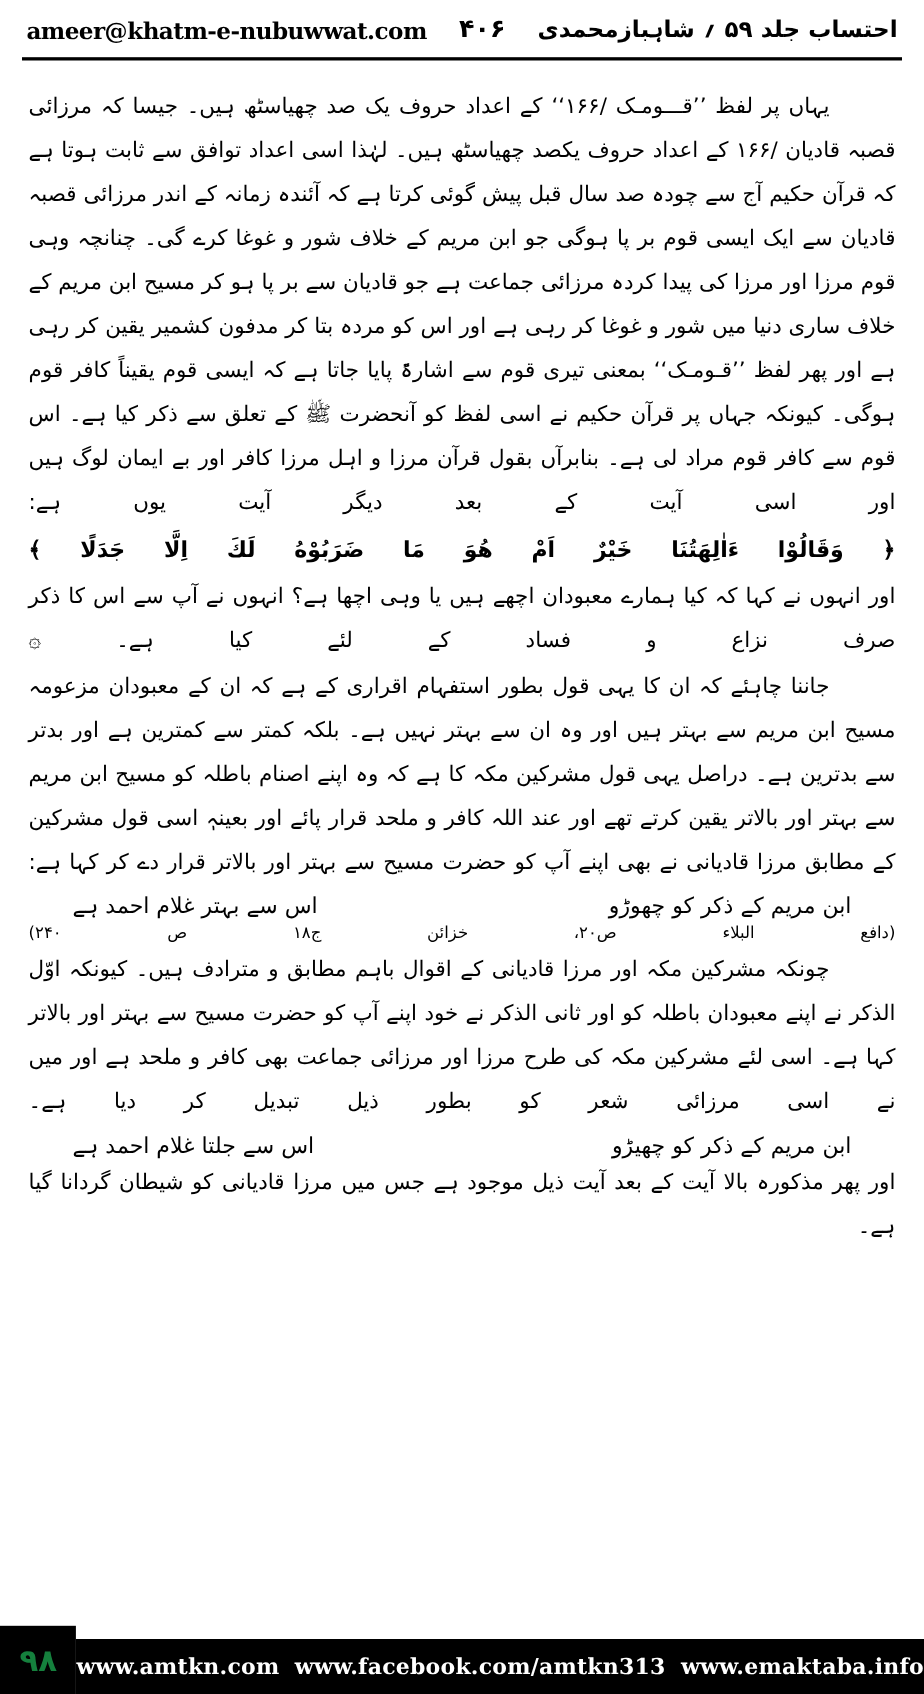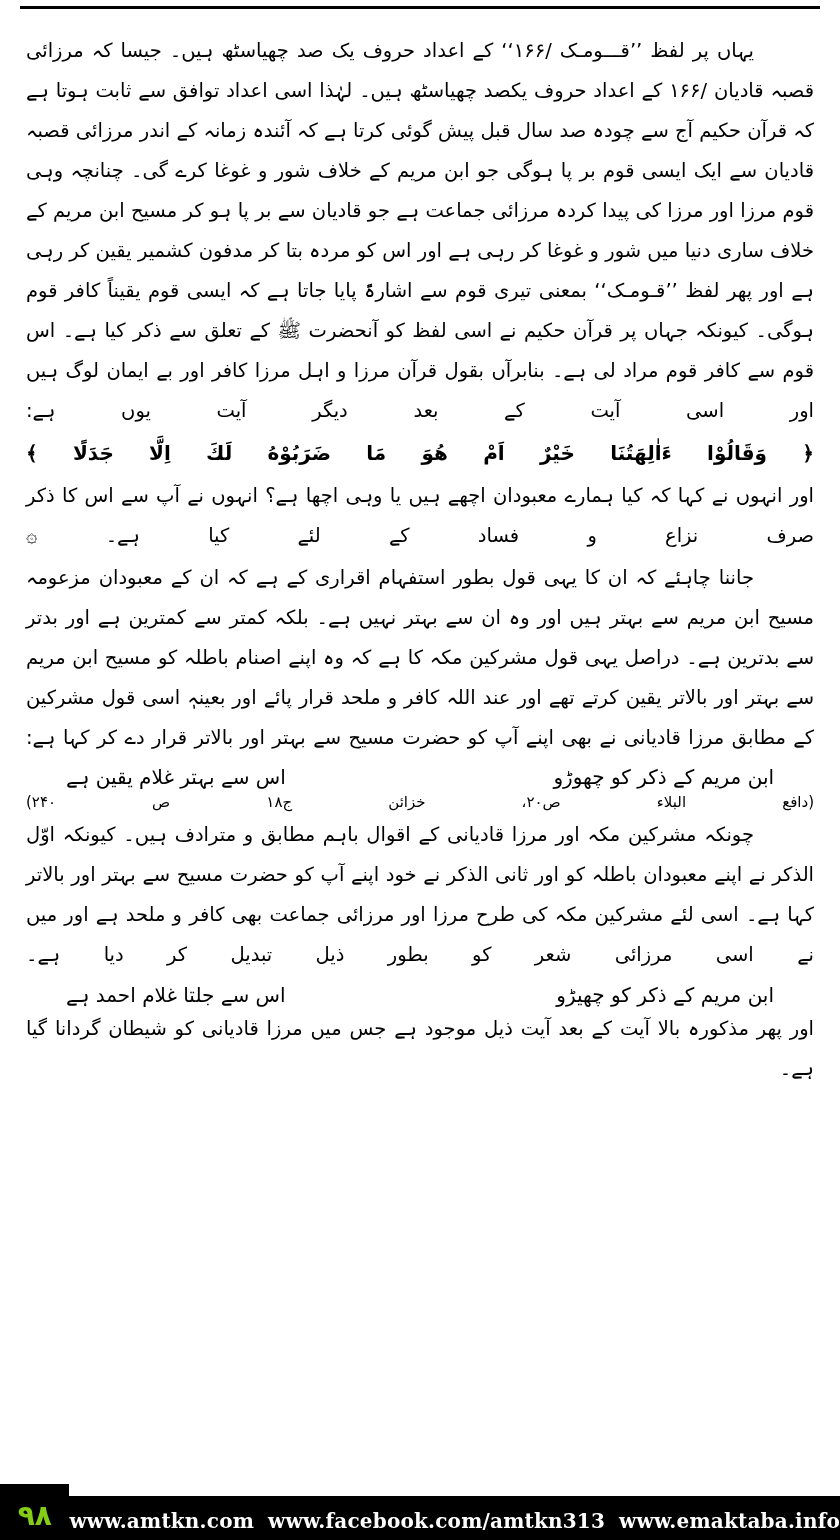--- a/index.html
+++ b/index.html
@@ -108,21 +108,21 @@
     position: absolute;
     left: 0;
     bottom: 0;
     width: 840px;
     height: 62px;
     display: flex;
     align-items: stretch;
   }
   .footer-page {
     background: #000;
-    color: #84cc16;
+    color: #15803d;
     width: 92px;
     display: flex;
     align-items: center;
     justify-content: center;
     font-family: "DejaVu Sans", sans-serif;
     font-size: 28px;
     font-weight: bold;
   }
   .footer-bar {
     flex: 1;
@@ -137,35 +137,40 @@
     letter-spacing: 0.2px;
     margin-top: 12px;
   }
   .footer-bar .spacer { display: inline-block; width: 14px; }
 </style>
 </head>
 <body>
 
 <div class="page">
 
+  <div class="header">
+    <div class="header-left">ameer@khatm-e-nubuwwat.com</div>
+    <div class="header-center">۴۰۶</div>
+    <div class="header-right">احتساب جلد ۵۹ ؍ شاہبازمحمدی</div>
+  </div>
   <div class="header-rule"></div>
 
   <div class="content">
 
     <p class="para indent">یہاں پر لفظ ’’قـــومـک /۱۶۶‘‘ کے اعداد حروف یک صد چھیاسٹھ ہیں۔ جیسا کہ مرزائی قصبہ قادیان /۱۶۶ کے اعداد حروف یکصد چھیاسٹھ ہیں۔ لہٰذا اسی اعداد توافق سے ثابت ہوتا ہے کہ قرآن حکیم آج سے چودہ صد سال قبل پیش گوئی کرتا ہے کہ آئندہ زمانہ کے اندر مرزائی قصبہ قادیان سے ایک ایسی قوم بر پا ہوگی جو ابن مریم کے خلاف شور و غوغا کرے گی۔ چنانچہ وہی قوم مرزا اور مرزا کی پیدا کردہ مرزائی جماعت ہے جو قادیان سے بر پا ہو کر مسیح ابن مریم کے خلاف ساری دنیا میں شور و غوغا کر رہی ہے اور اس کو مردہ بتا کر مدفون کشمیر یقین کر رہی ہے اور پھر لفظ ’’قـومـک‘‘ بمعنی تیری قوم سے اشارۃً پایا جاتا ہے کہ ایسی قوم یقیناً کافر قوم ہوگی۔ کیونکہ جہاں پر قرآن حکیم نے اسی لفظ کو آنحضرت ﷺ کے تعلق سے ذکر کیا ہے۔ اس قوم سے کافر قوم مراد لی ہے۔ بنابرآں بقول قرآن مرزا و اہل مرزا کافر اور بے ایمان لوگ ہیں اور اسی آیت کے بعد دیگر آیت یوں ہے:</p>
 
     <p class="para ar">﴿ وَقَالُوْا ءَاٰلِهَتُنَا خَيْرٌ اَمْ هُوَ مَا ضَرَبُوْهُ لَكَ اِلَّا جَدَلًا ﴾</p>
 
     <p class="para">اور انہوں نے کہا کہ کیا ہمارے معبودان اچھے ہیں یا وہی اچھا ہے؟ انہوں نے آپ سے اس کا ذکر صرف نزاع و فساد کے لئے کیا ہے۔ ۞</p>
 
     <p class="para indent">جاننا چاہئے کہ ان کا یہی قول بطور استفہام اقراری کے ہے کہ ان کے معبودان مزعومہ مسیح ابن مریم سے بہتر ہیں اور وہ ان سے بہتر نہیں ہے۔ بلکہ کمتر سے کمترین ہے اور بدتر سے بدترین ہے۔ دراصل یہی قول مشرکین مکہ کا ہے کہ وہ اپنے اصنام باطلہ کو مسیح ابن مریم سے بہتر اور بالاتر یقین کرتے تھے اور عند اللہ کافر و ملحد قرار پائے اور بعینہٖ اسی قول مشرکین کے مطابق مرزا قادیانی نے بھی اپنے آپ کو حضرت مسیح سے بہتر اور بالاتر قرار دے کر کہا ہے:</p>
 
     <div class="couplet">
       <span class="hemistich">ابن   مریم   کے   ذکر   کو   چھوڑو</span>
-      <span class="hemistich">اس    سے    بہتر   غلام   یقین   ہے</span>
+      <span class="hemistich">اس    سے    بہتر   غلام   احمد   ہے</span>
     </div>
 
     <div class="ref">(دافع البلاء ص۲۰، خزائن ج۱۸ ص ۲۴۰)</div>
 
     <p class="para indent">چونکہ مشرکین مکہ اور مرزا قادیانی کے اقوال باہم مطابق و مترادف ہیں۔ کیونکہ اوّل الذکر نے اپنے معبودان باطلہ کو اور ثانی الذکر نے خود اپنے آپ کو حضرت مسیح سے بہتر اور بالاتر کہا ہے۔ اسی لئے مشرکین مکہ کی طرح مرزا اور مرزائی جماعت بھی کافر و ملحد ہے اور میں نے اسی مرزائی شعر کو بطور ذیل تبدیل کر دیا ہے۔</p>
 
     <div class="couplet">
       <span class="hemistich">ابن   مریم   کے   ذکر   کو   چھیڑو</span>
       <span class="hemistich">اس    سے    جلتا   غلام   احمد   ہے</span>
     </div>

